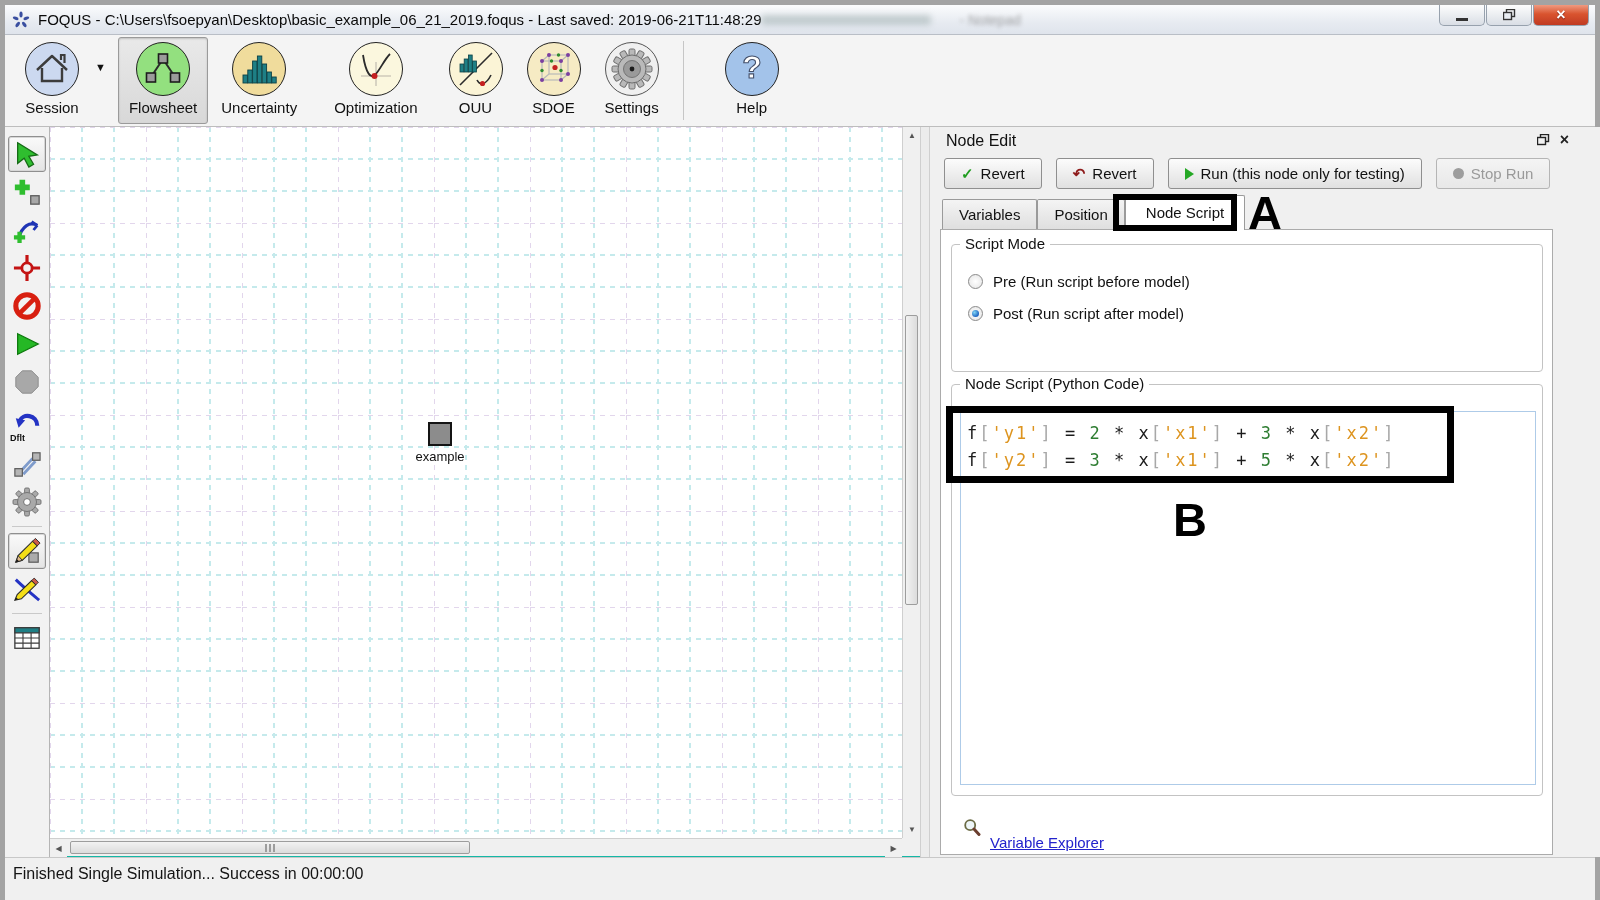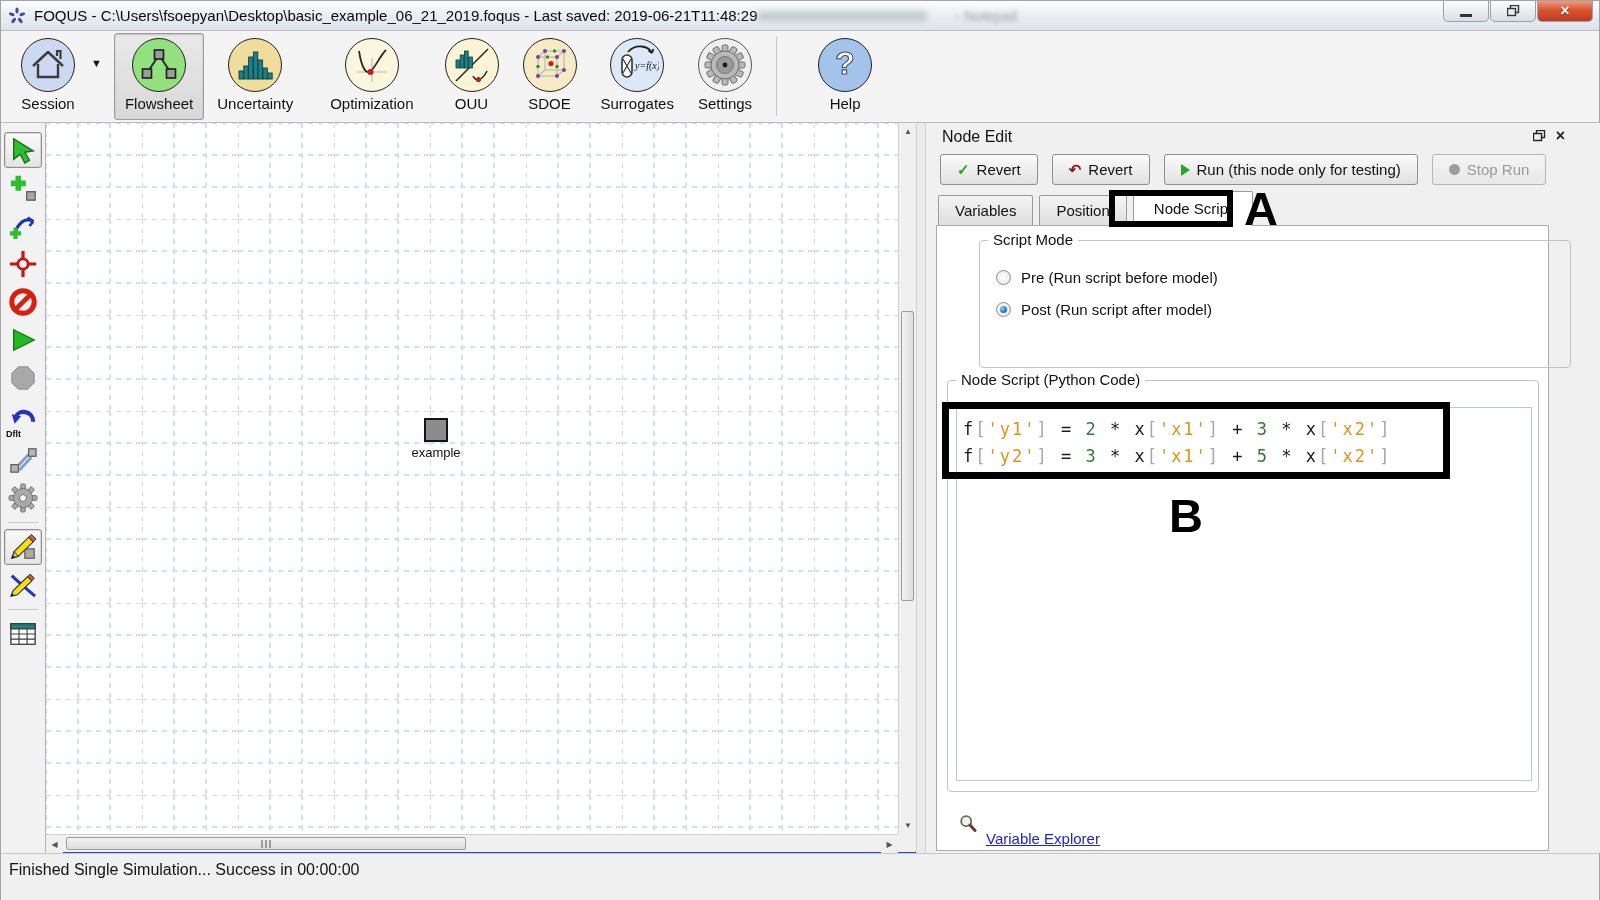--- a/index.html
+++ b/index.html
@@ -1,18 +1,18 @@
 <!DOCTYPE html>
 <html><head>
 <meta charset="utf-8">
 <style>
   * { margin:0; padding:0; box-sizing:border-box; }
   html,body { width:1600px; height:900px; overflow:hidden; }
   body { font-family:"Liberation Sans", sans-serif; background:#e9e9e9; color:#111; }
-  .window { position:absolute; left:0; top:0; width:1600px; height:900px; background:#1d4ed8; border:1px solid #a3a3a3; }
+  .window { position:absolute; left:0; top:0; width:1600px; height:900px; background:#14b8a6; border:5px solid #a3a3a3; }
 
   
   .titlebar { position:absolute; left:0; top:0; width:100%; height:30px;
     background:linear-gradient(#fbfcfd,#e7ebf1 60%,#dfe4ec); border-bottom:1px solid #b9bec6;
     display:flex; align-items:center; padding-left:6px; }
   .app-icon { width:20px; height:20px; margin-right:7px; display:flex; align-items:center; justify-content:center; }
   .title-text { font-size:15px; color:#0a0a0a; white-space:nowrap; }
   .ghost { margin-left:18px; font-size:14px; color:#777; filter:blur(2px); opacity:.65; white-space:nowrap; }
   .ghost-blob { display:inline-block; width:170px; height:10px; background:#9aa; border-radius:3px; margin-right:10px; filter:blur(3px); opacity:.5; }
   .win-controls { position:absolute; right:6px; top:0; display:flex; }
@@ -72,31 +72,31 @@
     display:flex; align-items:center; justify-content:center; font-size:15px; color:#111; padding:0 16px; gap:7px; }
   .btn .bicon { font-size:15px; line-height:1; }
   .apply-ic { color:#1f9d1f; font-weight:bold; }
   .revert-ic { color:#8e1b1b; font-weight:bold; font-size:17px; }
   .run-ic { width:0; height:0; border-left:9px solid #25a825; border-top:6px solid transparent; border-bottom:6px solid transparent; }
   .stop-ic { width:11px; height:11px; border-radius:50%; background:#9d9d9d; }
   .btn.disabled { color:#9a9a9a; background:linear-gradient(#f4f4f4,#e8e8e8); border-color:#b5b5b5; }
 
   .tab-bar { position:absolute; left:12px; top:66px; height:37px; display:flex; align-items:flex-end; }
   .tab { border:1px solid #9a9a9a; border-bottom:none; background:linear-gradient(#f4f4f4,#dedede);
-    font-size:15px; padding:6px 16px 7px 16px; margin-right:6px; border-radius:2px 2px 0 0; color:#111; }
+    font-size:15px; padding:6px 16px 7px 16px; margin-right:0; border-radius:2px 2px 0 0; color:#111; }
   .tab.active { background:#ffffff; padding:8px 20px 9px 20px; position:relative; z-index:3; }
   .anno-a-box { position:absolute; left:183px; top:67px; width:124px; height:37px; border:6px solid #000; z-index:5; pointer-events:none; }
   .anno-letter { font-weight:bold; font-size:47px; color:#000; font-family:"Liberation Sans",sans-serif; }
   .anno-a { position:absolute; left:318px; top:58px; z-index:5; }
 
   .tab-content { position:absolute; left:10px; top:102px; width:613px; height:626px; background:#ffffff; border:1px solid #ababab; }
 
   .groupbox { position:absolute; border:1px solid #c3c3c3; border-radius:4px; }
   .gb-legend { position:absolute; top:-10px; left:8px; background:#ffffff; padding:0 5px; font-size:15px; color:#111; }
-  .gb-scriptmode { left:10px; top:14px; width:592px; height:128px;margin-left:32px; }
+  .gb-scriptmode { left:10px; top:14px; width:592px; height:128px; }
   .gb-nodescript { left:10px; top:154px; width:592px; height:412px; }
 
   .radio-row { position:absolute; left:16px; display:flex; align-items:center; gap:10px; font-size:15px; color:#111; }
   .radio { width:15px; height:15px; border-radius:50%; border:1px solid #8a8a8a; background:radial-gradient(#ffffff,#e3e3e3); position:relative; }
   .radio.checked::after { content:""; position:absolute; left:3px; top:3px; width:7px; height:7px; border-radius:50%;
     background:radial-gradient(circle at 35% 35%, #7fd4f5, #1f66c2 70%); }
 
   .code-editor { position:absolute; left:8px; top:26px; width:576px; height:374px; background:#fff; border:1px solid #aecbe8;
     font-family:"DejaVu Sans Mono", monospace; font-size:17px; letter-spacing:2px; padding:8px 6px; line-height:27px; white-space:pre; }
   .tok-plain { color:#1c1c1c; }
@@ -245,32 +245,20 @@
               <circle cx="9" cy="22.5" r="1.7"></circle>
               <circle cx="28" cy="22.5" r="1.7"></circle>
               <circle cx="25.5" cy="7" r="1.7"></circle>
           </g>
           <circle cx="22" cy="19.5" r="2.6" fill="#c42020"></circle>
         </svg>
       </span>
       <span class="tool-label">SDOE</span>
     </div>
 
-    <div class="tool-item">
-      <span class="disc" style="background:#dde9f8">
-        <svg width="44" height="44" viewBox="0 0 44 44">
-          <rect x="7" y="12" width="10" height="22" rx="5" fill="#ffffff" stroke="#333" stroke-width="1.6"></rect>
-          <path d="M8 16 L16 30 M16 16 L8 30" stroke="#333" stroke-width="1.2"></path>
-          <path d="M13 9 C20 1 33 2 37 10" fill="none" stroke="#222" stroke-width="1.8"></path>
-          <path d="M37 10 L33.5 7.5 M37 10 L38.5 6" stroke="#222" stroke-width="1.8" fill="none"></path>
-          <text x="20" y="26" font-size="10" font-style="italic" font-family="Liberation Serif,serif" fill="#111">y=f(x)</text>
-        </svg>
-      </span>
-      <span class="tool-label">Surrogates</span>
-    </div>
 
     <div class="tool-item">
       <span class="disc" style="background:#f0f0f0; border-color:#555">
         <svg width="46" height="46" viewBox="-23 -23 46 46">
           <g fill="#b9b9b9" stroke="#6e6e6e" stroke-width="1">
             <rect x="-3" y="-20" width="6" height="8" rx="1.5"></rect>
             <rect x="-3" y="-20" width="6" height="8" rx="1.5" transform="rotate(30)"></rect>
             <rect x="-3" y="-20" width="6" height="8" rx="1.5" transform="rotate(60)"></rect>
             <rect x="-3" y="-20" width="6" height="8" rx="1.5" transform="rotate(90)"></rect>
             <rect x="-3" y="-20" width="6" height="8" rx="1.5" transform="rotate(120)"></rect>

